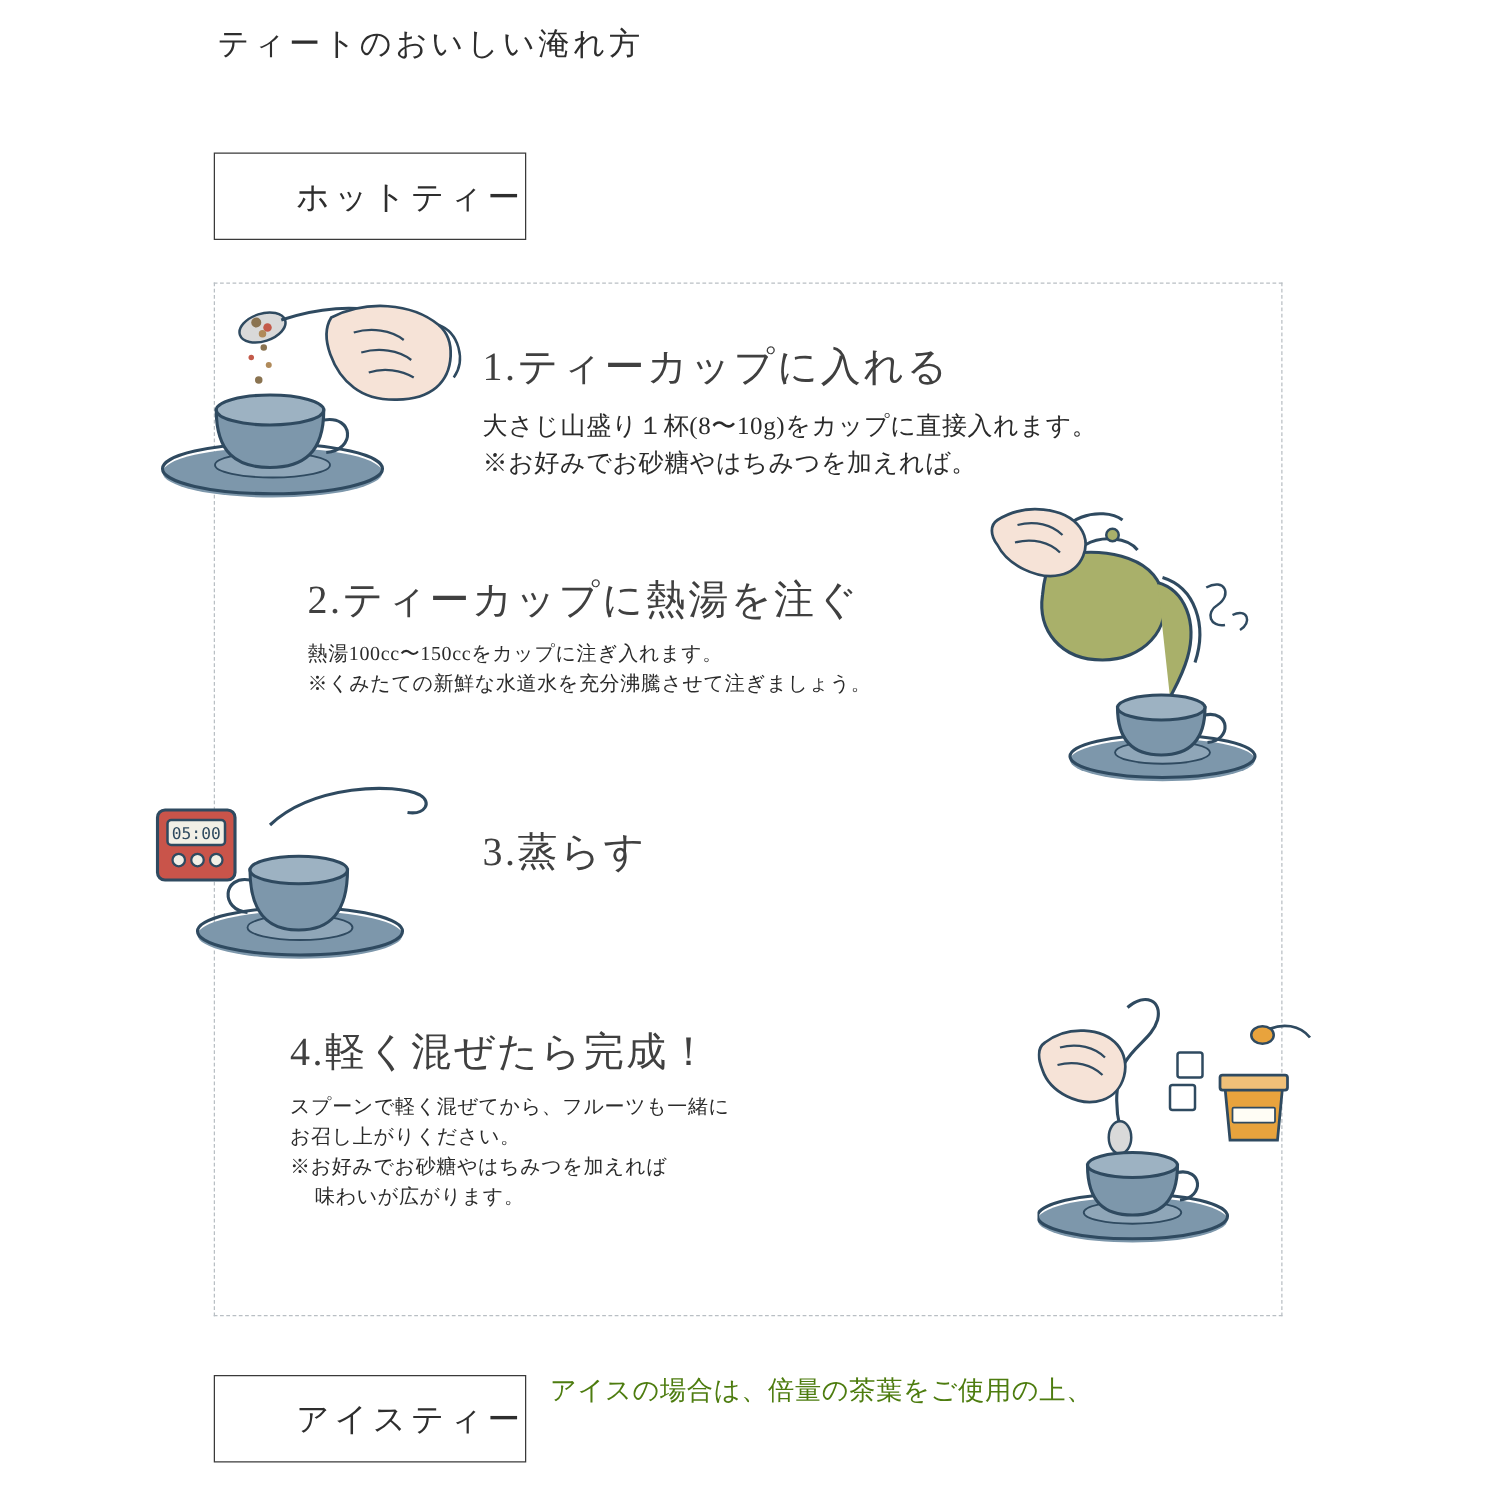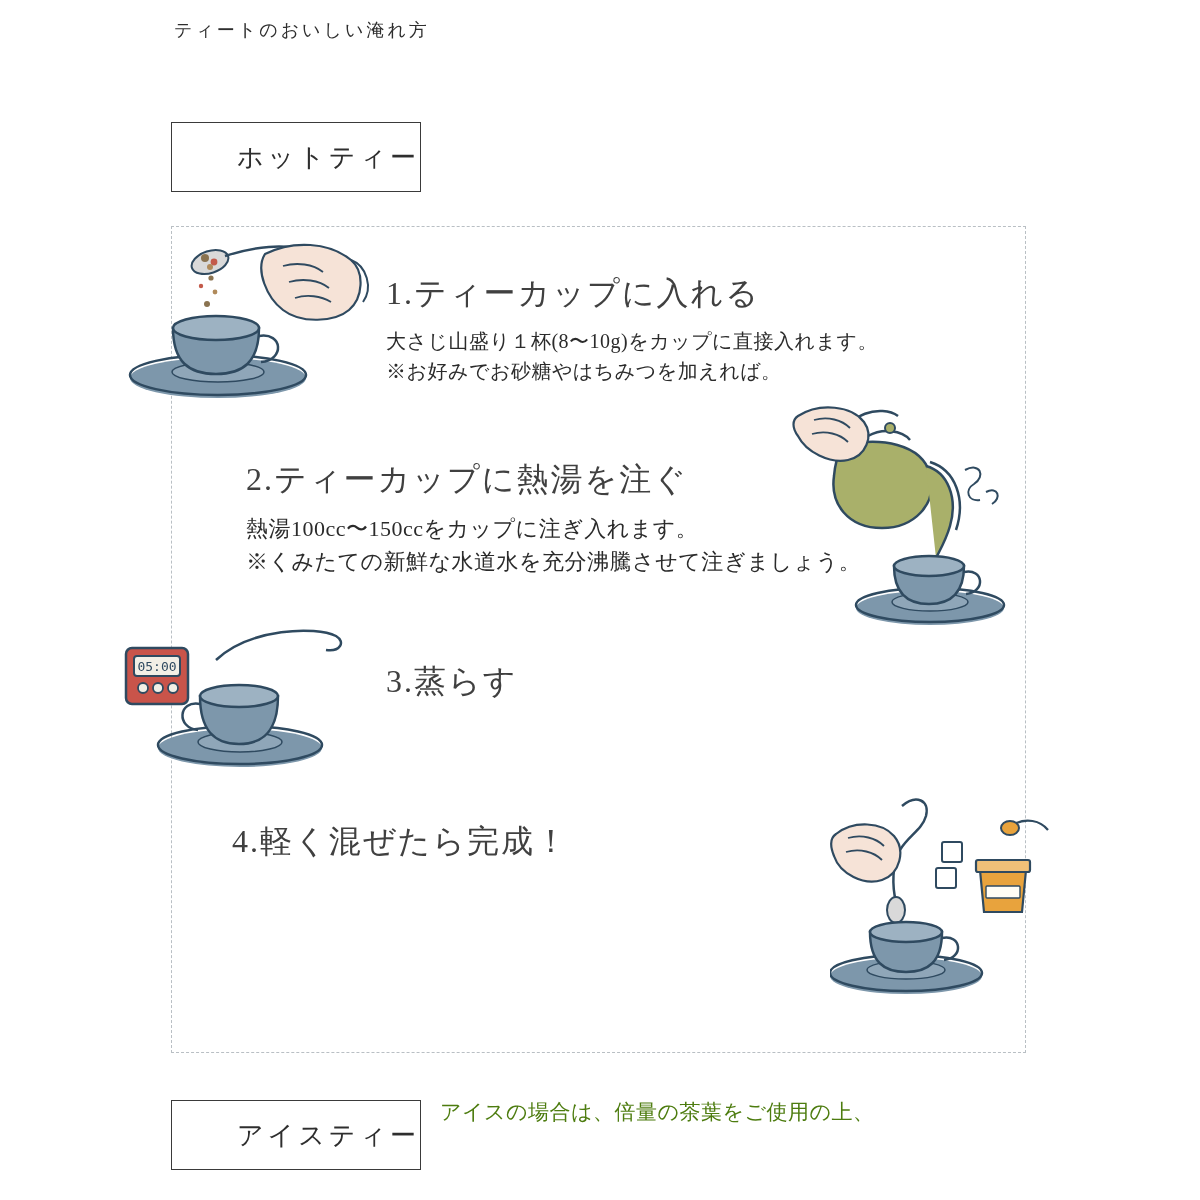--- a/index.html
+++ b/index.html
@@ -14,21 +14,21 @@
     font-family: "Liberation Serif", "DejaVu Serif", serif;
     color: #2b2b2b;
     overflow: hidden;
   }
 
   
   .page-title {
     position: absolute;
     left: 174px;
     top: 18px;
-    font-size: 18px;
+    font-size: 25px;
     letter-spacing: 3px;
     color: #2e2e2e;
     white-space: nowrap;
   }
 
   
   .label-box {
     position: absolute;
     border: 1px solid #3a3a3a;
     display: flex;
@@ -83,21 +83,21 @@
     letter-spacing: 0.5px;
     white-space: nowrap;
   }
 
   #step-1 { left: 386px; top: 272px; }
   #step-2 { left: 246px; top: 458px; }
   #step-3 { left: 386px; top: 660px; }
   #step-4 { left: 232px; top: 820px; }
 
   #step-2 .step-body,
-  #step-4 .step-body { font-size: 22px; }
+  #step-4 .step-body { font-size: 16px; }
 
   .indent { display: inline-block; width: 20px; }
 
   
   .ice-note {
     position: absolute;
     left: 440px;
     top: 1096px;
     font-size: 21px;
     line-height: 1.55;
@@ -225,20 +225,26 @@
   <ellipse cx="120" cy="122" rx="42" ry="10" fill="#8fa6b8" stroke="#2f4a60" stroke-width="1.5"></ellipse>
 
   <path d="M80 76 C80 110 94 124 119 124 C144 124 158 110 158 76 Z" fill="#7d97ab" stroke="#2f4a60" stroke-width="2.5"></path>
   <ellipse cx="119" cy="76" rx="39" ry="11" fill="#9db2c2" stroke="#2f4a60" stroke-width="2.5"></ellipse>
   <path d="M80 84 C58 80 56 108 78 110" stroke="#2f4a60" stroke-width="2.5" fill="none"></path>
 </svg>
 </div>
 
 <div class="step" id="step-4">
   <div class="step-heading">4.軽く混ぜたら完成！</div>
+  <div class="step-body">
+    <div>スプーンで軽く混ぜてから、フルーツも一緒に</div>
+    <div>お召し上がりください。</div>
+    <div>※お好みでお砂糖やはちみつを加えれば</div>
+    <div><span class="indent"></span><span>味わいが広がります。</span></div>
+  </div>
 </div>
 
 <div class="illus" id="illus-4">
 <svg width="230" height="220" viewBox="0 0 230 220" fill="none" xmlns="http://www.w3.org/2000/svg">
 
   <path d="M72 16 C86 4 100 10 96 26 C92 40 78 46 70 60 C62 74 62 96 66 112" stroke="#2f4a60" stroke-width="2.5" fill="none"></path>
   <ellipse cx="66" cy="120" rx="9" ry="13" fill="#d9d9d9" stroke="#2f4a60" stroke-width="2"></ellipse>
 
   <path d="M6 44 C24 30 52 32 64 46 C76 60 70 84 52 90 C34 96 10 84 4 66 C0 56 0 48 6 44 Z" fill="#f6e3d7" stroke="#2f4a60" stroke-width="2.2"></path>
   <path d="M18 48 C32 44 46 48 54 56" stroke="#2f4a60" stroke-width="1.8" fill="none"></path>

